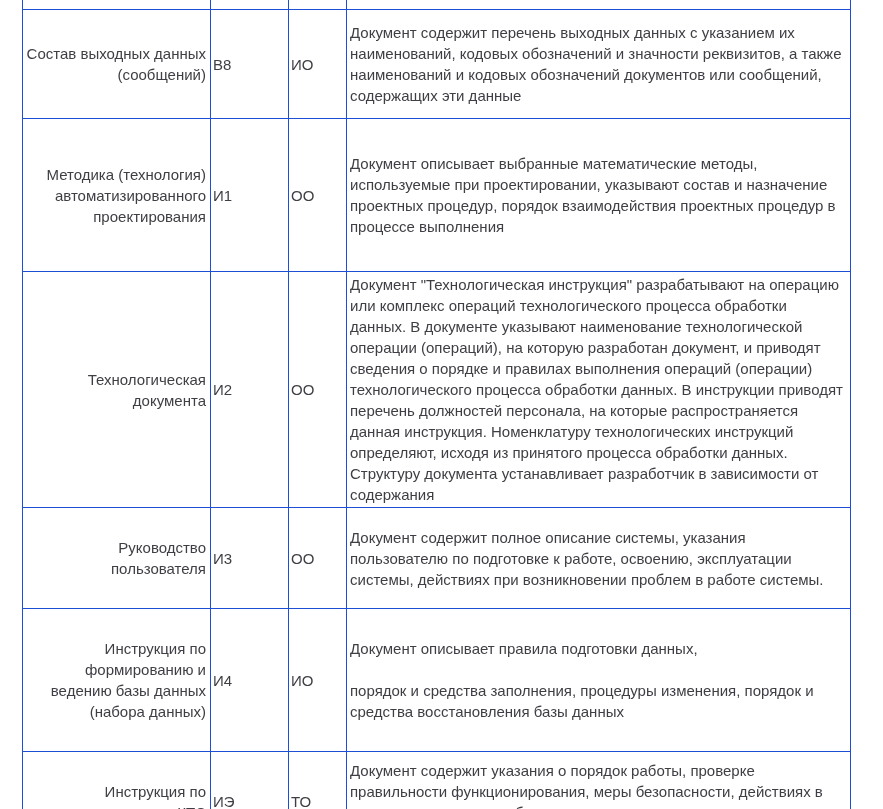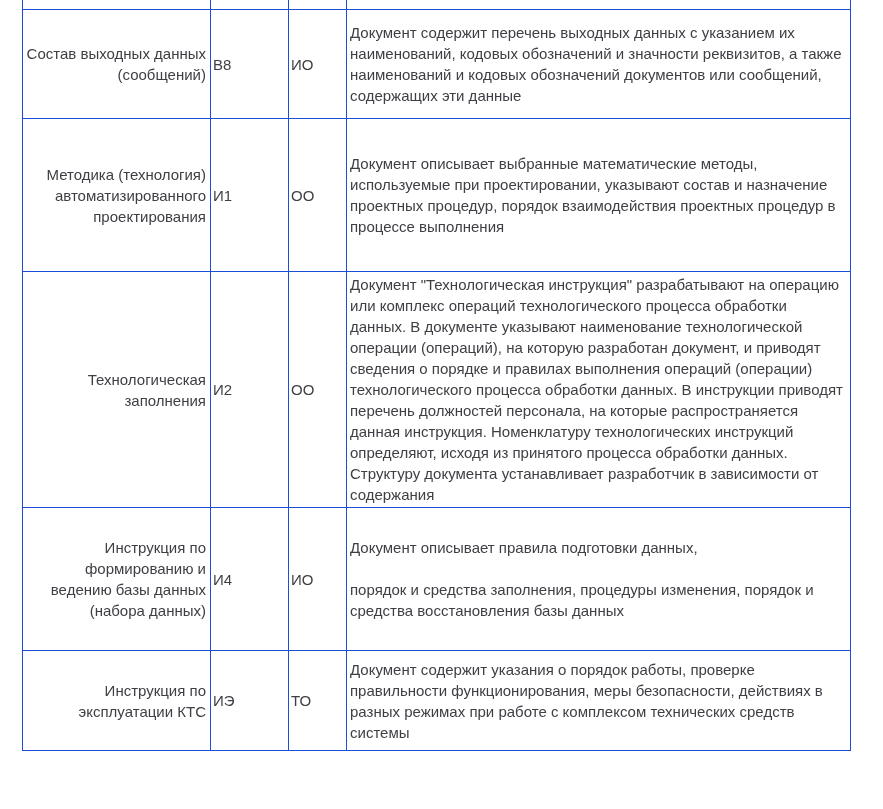--- a/index.html
+++ b/index.html
@@ -70,24 +70,30 @@
         <td class="type">ИО</td>
         <td class="desc">Документ содержит перечень выходных данных с указанием их наименований, кодовых обозначений и значности реквизитов, а также наименований и кодовых обозначений документов или сообщений, содержащих эти данные</td>
       </tr>
       <tr class="r2">
         <td class="name">Методика (технология) автоматизированного проектирования</td>
         <td class="code">И1</td>
         <td class="type">ОО</td>
         <td class="desc">Документ описывает выбранные математические методы, используемые при проектировании, указывают состав и назначение проектных процедур, порядок взаимодействия проектных процедур в процессе выполнения</td>
       </tr>
       <tr class="r3">
-        <td class="name">Технологическая заполнения</td>
+        <td class="name">Технологическая документа</td>
         <td class="code">И2</td>
         <td class="type">ОО</td>
         <td class="desc">Документ "Технологическая инструкция" разрабатывают на операцию или комплекс операций технологического процесса обработки данных. В документе указывают наименование технологической операции (операций), на которую разработан документ, и приводят сведения о порядке и правилах выполнения операций (операции) технологического процесса обработки данных. В инструкции приводят перечень должностей персонала, на которые распространяется данная инструкция.  Номенклатуру технологических инструкций определяют, исходя из принятого процесса обработки данных. Структуру документа устанавливает разработчик в зависимости от содержания</td>
+      </tr>
+      <tr class="r4">
+        <td class="name">Руководство пользователя</td>
+        <td class="code">И3</td>
+        <td class="type">ОО</td>
+        <td class="desc">Документ содержит полное описание системы, указания пользователю по подготовке к работе, освоению, эксплуатации системы,  действиях при возникновении проблем в работе системы.</td>
       </tr>
       <tr class="r5">
         <td class="name">Инструкция по формированию и ведению базы данных (набора данных)</td>
         <td class="code">И4</td>
         <td class="type">ИО</td>
         <td class="desc">Документ описывает правила подготовки данных,
 
 порядок и средства заполнения, процедуры изменения, порядок и средства восстановления базы данных</td>
       </tr>
       <tr class="r6">

